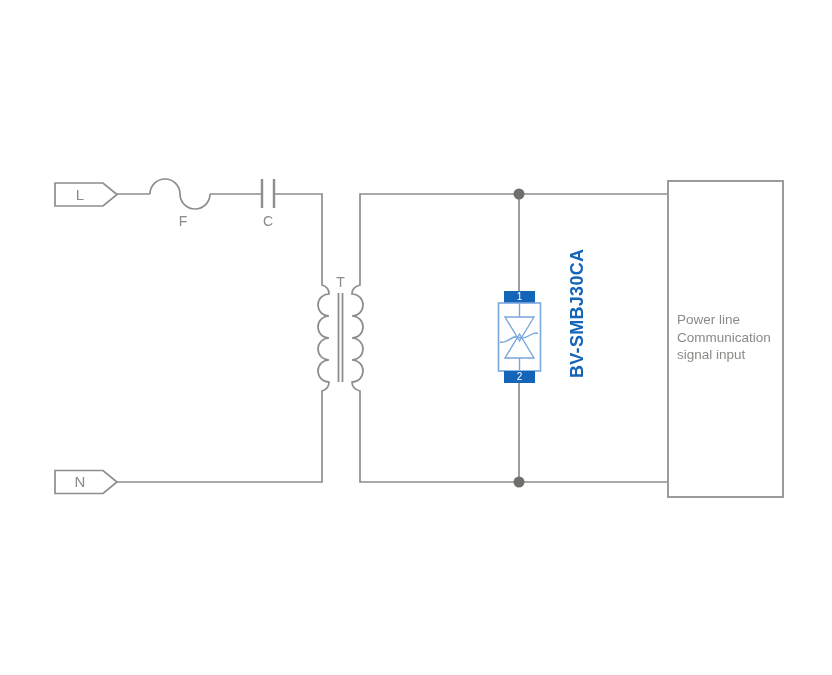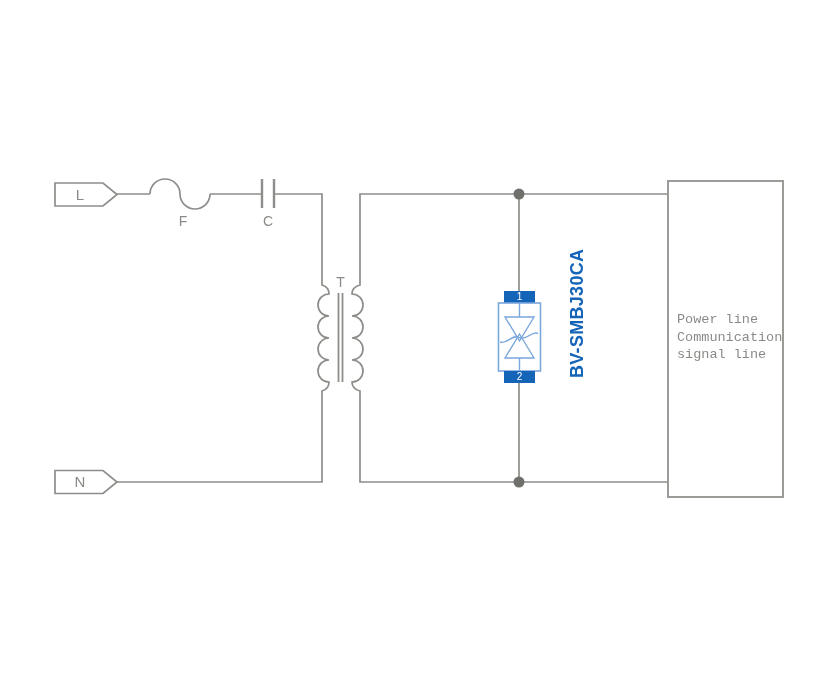--- a/index.html
+++ b/index.html
@@ -66,21 +66,20 @@
   .loadbox-text {
     position: absolute;
     left: 677px;
     top: 311px;
     width: 104px;
     color: var(--text);
     font-size: 13.5px;
     line-height: 17.5px;
     text-align: left;
     user-select: none;
-    font-family: Liberation Mono, monospace;
   }
 </style>
 </head>
 <body>
 
 <div class="stage">
 
   <svg class="schematic" width="832" height="675" viewBox="0 0 832 675">
 
     <path class="stroke-wire-fill" d="M55,183 H103 L117,194.5 L103,206 H55 Z"></path>
@@ -140,16 +139,16 @@
 
   <div class="pin-lbl" style="left:504px; top:291px;">1</div>
 
   <div class="pin-lbl" style="left:504px; top:371px;">2</div>
 
   <div class="tvs-part">BV-SMBJ30CA</div>
 
   <div class="loadbox-text">
     <div>Power line</div>
     <div>Communication</div>
-    <div>signal line</div>
+    <div>signal input</div>
   </div>
 
 </div>
 
 </body></html>

